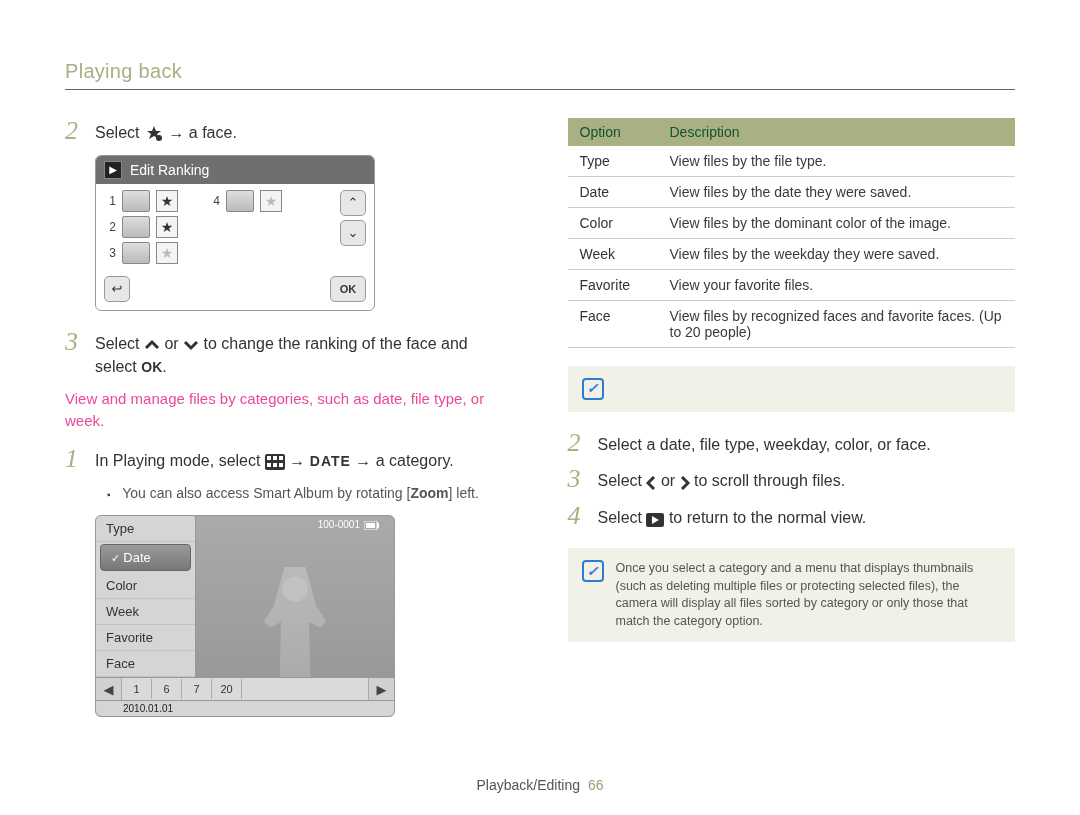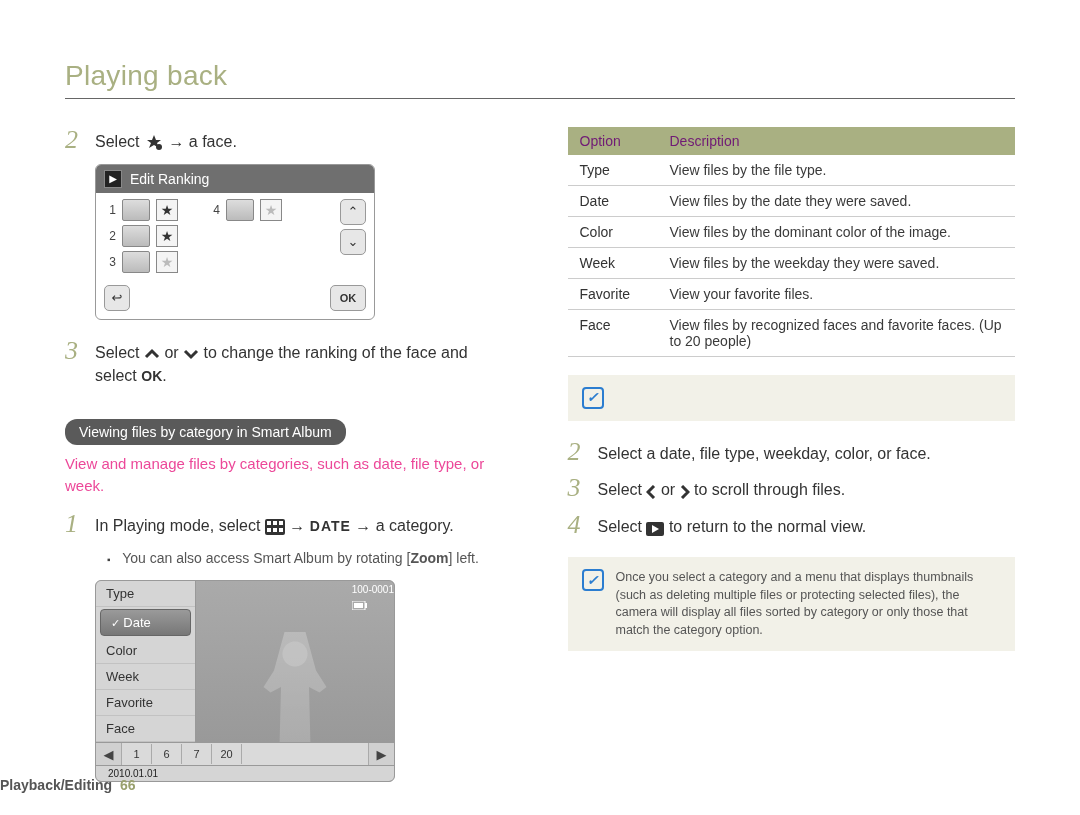--- a/index.html
+++ b/index.html
@@ -7,21 +7,21 @@
     font-family: Arial, Helvetica, sans-serif;
     background: #fff;
     color: #3a3a3a;
     width: 1080px;
     height: 815px;
     position: relative;
     padding: 60px 65px 40px 65px;
   }
   .header-title {
     color: #a9b082;
-    font-size: 28px;
+    font-size: 20px;
     font-weight: 300;
     letter-spacing: 0.3px;
     margin-bottom: 6px;
   }
   .header-line {
     border-top: 1px solid #666;
     margin-bottom: 28px;
   }
   .columns {
     display: flex;
@@ -169,22 +169,22 @@
     margin: 2px 4px;
     border: 1px solid #666;
   }
   .sa-item.sel::before { content:"✓ "; font-size:11px; }
   .sa-preview {
     flex: 1;
     background: linear-gradient(#aaa,#999);
     position: relative;
   }
   .sa-prev-top {
-    position:absolute; top:3px; right:0; color:#fff; font-size:10px;
-    display:flex; gap:4px; align-items:flex-start;flex-direction:column;
+    position:absolute; top:3px; right:14px; color:#fff; font-size:10px;
+    display:flex; gap:4px; align-items:flex-end;
   }
   .sa-person {
     position:absolute; bottom:0; left:50%; transform:translateX(-50%);
     width: 70px; height: 110px;
     background: radial-gradient(circle at 50% 20%, #ddd 12px, transparent 13px),
                 linear-gradient(#ccc,#bbb);
     clip-path: polygon(35% 0, 65% 0, 80% 35%, 95% 50%, 85% 55%, 70% 50%, 72% 100%, 28% 100%, 30% 50%, 15% 55%, 5% 50%, 20% 35%);
     opacity:0.55;
   }
   .sa-bar {
@@ -198,32 +198,32 @@
     background:#d0d0d0; color:#444; font-size:13px;
     border-right:1px solid #aaa;
   }
   .sa-arrow.last { border-right:none; border-left:1px solid #aaa; margin-left:auto; }
   .sa-pg {
     width: 30px; text-align:center; font-size:11px; color:#333;
     border-right:1px solid #aaa; padding:4px 0;
   }
   .sa-date {
     font-size: 10px; color:#222; background:#d5d5d5;
-    padding: 2px 12px;
+    padding: 2px 27px;
     border-top: 1px solid #999;
   }
   
   .opt-table {
     border-collapse: collapse;
     width: 100%;
     font-size: 14px;
   }
   .opt-table th {
     background: #a9b082;
-    color: #701a75;
+    color: #14532d;
     font-weight: 400;
     text-align: left;
     padding: 6px 12px;
   }
   .opt-table td {
     padding: 7px 12px;
     border-bottom: 1px solid #ccc;
     vertical-align: top;
   }
   .opt-table td:first-child { width: 90px; color:#333; }
@@ -246,23 +246,23 @@
     font-size: 14px;
     font-style: italic;
     flex-shrink: 0;
     font-family: Georgia, serif;
     font-weight: bold;
   }
   .footer {
     position:absolute;
     bottom: 22px;
     left: 0; right: 0;
+    text-align: center;
     font-size: 14px;
     color: #555;
-    font-weight: bold;
   }
   .footer .pg { color: #99a06e; margin-left: 4px; }
   .bold { font-weight: bold; }
   svg { display:inline-block; vertical-align:middle; }
 </style>
 </head>
 <body>
 
 <div class="header-title">Playing back</div>
 <div class="header-line"></div>
@@ -333,21 +333,20 @@
             </svg></span>
         <span> or </span>
         <span class="inline-icon"><svg width="16" height="12">
               <path d="M2 3 L8 9 L14 3" fill="none" stroke="#333" stroke-width="3"></path>
             </svg></span>
         <span> to change the ranking of the face and select </span>
         <span class="inline-icon bold" style="font-size:14px;">OK</span><span>.</span>
       </div>
     </div>
 
-    <div class="pill">Viewing files by category in Smart Album</div>
     <div class="body-text">View and manage files by categories, such as date, file type, or week.</div>
 
     <div class="step">
       <div class="step-num">1</div>
       <div class="step-text">
         <span>In Playing mode, select </span>
         <span class="inline-icon">
           <svg width="20" height="16">
               <rect x="0" y="0" width="20" height="16" rx="2" fill="#333"></rect>
               <rect x="2" y="2" width="4" height="4" fill="#fff"></rect>

